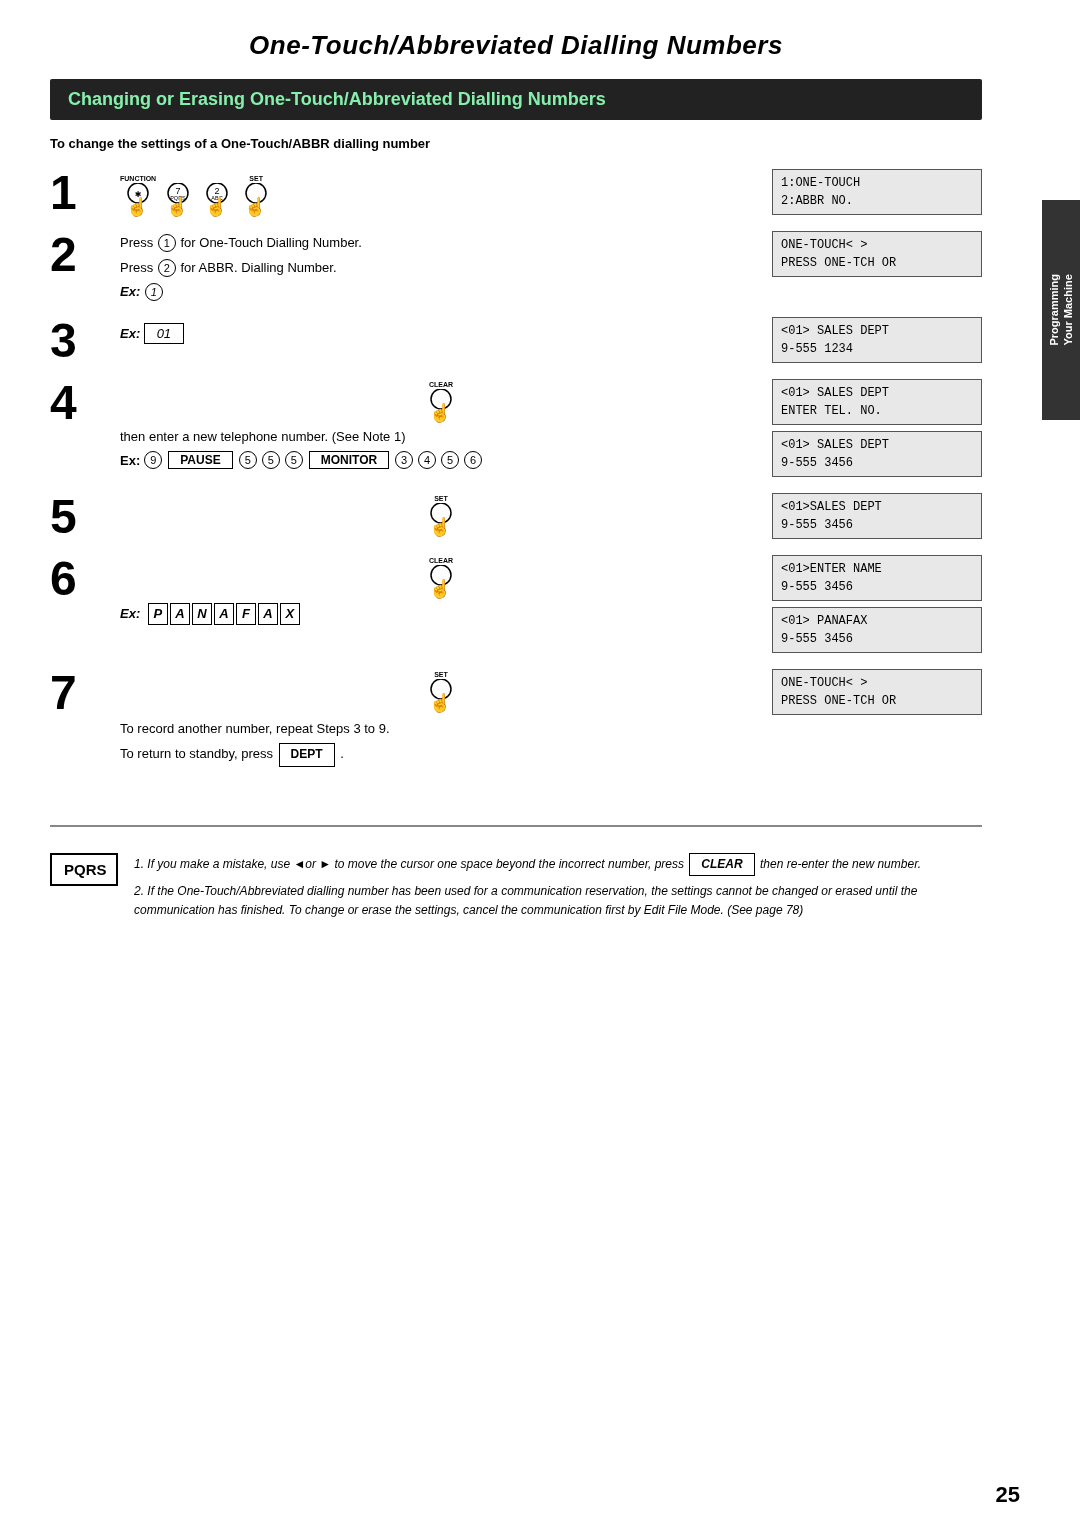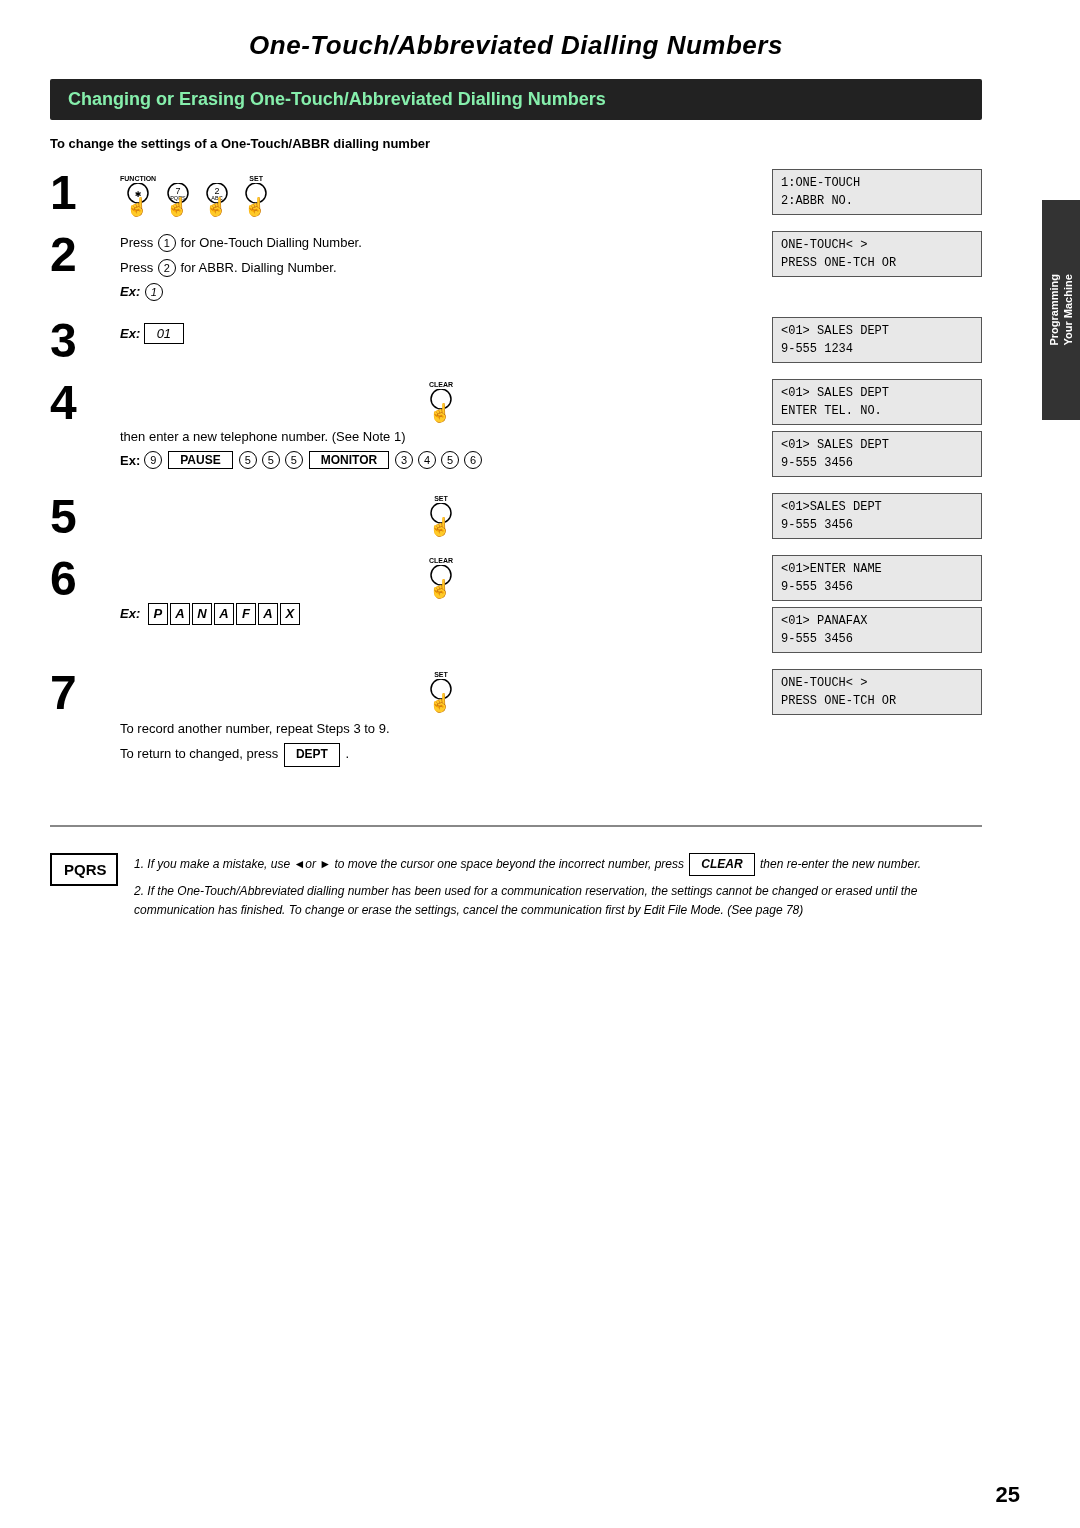--- a/index.html
+++ b/index.html
@@ -488,21 +488,21 @@
 
           <div class="icon-with-label" style="margin-bottom:6px;">
             <span class="icon-top-label">SET</span>
             <svg width="34" height="34" viewBox="0 0 34 34">
               <ellipse cx="17" cy="10" rx="10" ry="10" fill="none" stroke="#000" stroke-width="1.5"></ellipse>
               <text x="17" y="30" text-anchor="middle" font-size="18">☝</text>
             </svg>
           </div>
           <div class="step-text">To record another number, repeat Steps 3 to 9.</div>
           <div class="step-text">
-            <span>To return to changed, press</span>
+            <span>To return to standby, press</span>
             <span class="boxed-key">DEPT</span>
             <span>.</span>
           </div>
         </div>
         <div class="step-right-col">
           <div class="lcd-box">
             <span>ONE-TOUCH&lt; &gt;</span><br>
             <span>PRESS ONE-TCH OR</span>
           </div>
         </div>

